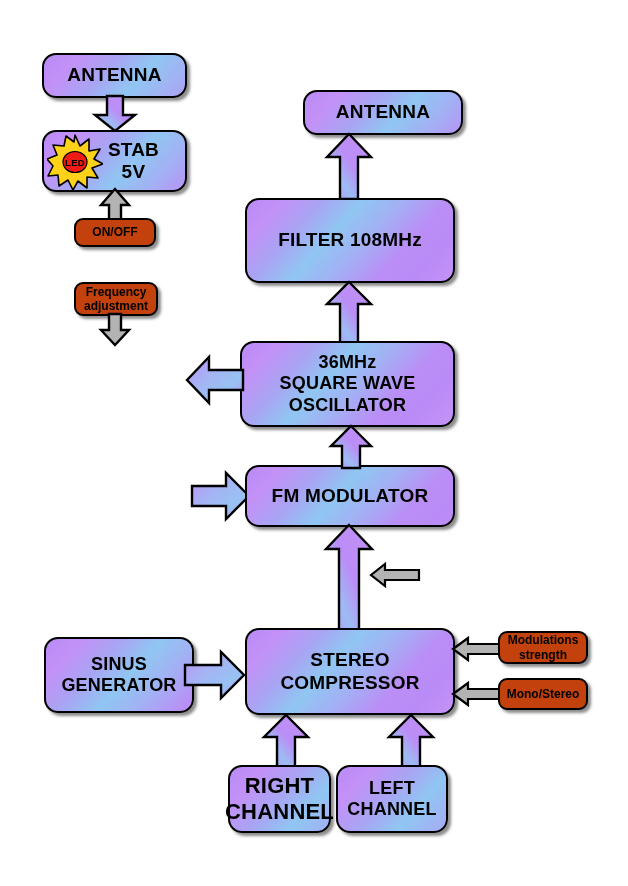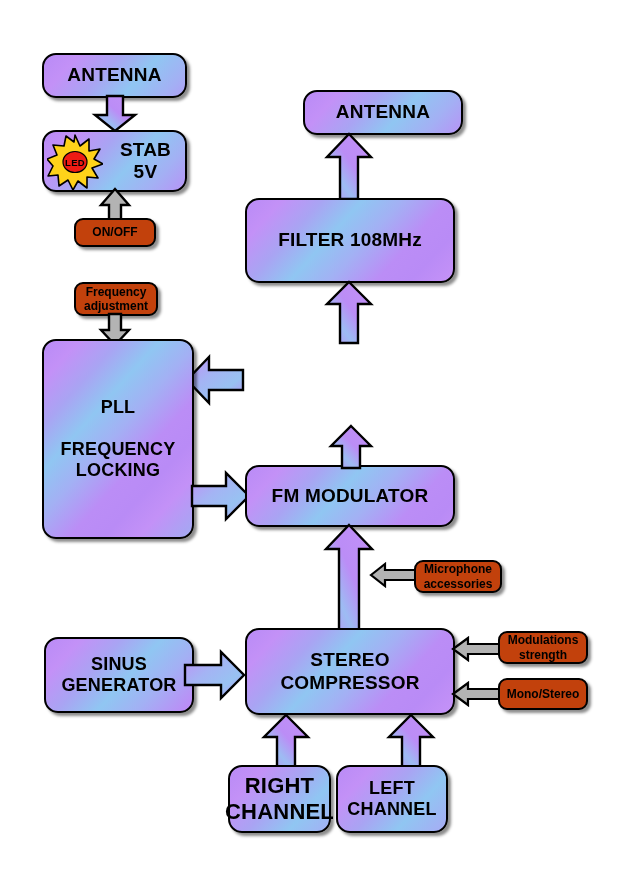--- a/index.html
+++ b/index.html
@@ -115,21 +115,21 @@
   <div class="blk" style="left:42px; top:53px; width:145px; height:45px; font-size:19px;">
     <span class="lines">ANTENNA</span>
   </div>
 
   <div class="arrow" style="left:94px; top:96px; width:42px; height:36px;">
     <svg width="42" height="36" viewBox="0 0 42 36">
       <polygon points="13,0 29,0 29,19 41,19 21,35 1,19 13,19" fill="url(#arrGradV)" stroke="#000" stroke-width="2.4" stroke-linejoin="miter"></polygon>
     </svg>
   </div>
 
-  <div class="blk" style="left:42px; top:130px; width:145px; height:62px; font-size:19px; justify-content:flex-end; padding-right:8px;">
+  <div class="blk" style="left:42px; top:130px; width:145px; height:62px; font-size:19px; justify-content:flex-end; padding-right:20px;">
     <span class="lines">
       <span>STAB</span><br>
       <span>5V</span>
     </span>
   </div>
 
   <div class="led" style="left:47px; top:134px;">
     <svg width="56" height="56" viewBox="0 0 56 56">
       <polygon points="28,1 33,12 42,5 42,17 53,15 47,25 56,30 45,34 51,44 40,43 40,54 31,47 26,56 21,46 12,52 11,41 1,42 6,32 0,25 10,21 6,11 17,12 19,2 27,8" fill="#ffd21a" stroke="#000" stroke-width="1.6" stroke-linejoin="round"></polygon>
       <ellipse cx="28" cy="28" rx="12" ry="10.5" fill="#ee1c14" stroke="#000" stroke-width="1.2"></ellipse>
@@ -173,34 +173,34 @@
   <div class="blk" style="left:245px; top:198px; width:210px; height:85px; font-size:19px;">
     <span class="lines">FILTER 108MHz</span>
   </div>
 
   <div class="arrow" style="left:325px; top:281px; width:48px; height:63px;">
     <svg width="48" height="63" viewBox="0 0 48 63">
       <polygon points="24,1 46,23 33,23 33,62 15,62 15,23 2,23" fill="url(#arrGradV)" stroke="#000" stroke-width="2.4" stroke-linejoin="miter"></polygon>
     </svg>
   </div>
 
+  <div class="blk" style="left:240px; top:341px; width:215px; height:86px; font-size:18px;">
+    <span class="lines">
+      <span>36MHz</span><br>
+      <span>SQUARE WAVE</span><br>
+      <span>OSCILLATOR</span>
+    </span>
+  </div>
 
   <div class="arrow" style="left:186px; top:356px; width:58px; height:48px;">
     <svg width="58" height="48" viewBox="0 0 58 48">
       <polygon points="1,24 23,1 23,14 57,14 57,34 23,34 23,47" fill="url(#arrGradH)" stroke="#000" stroke-width="2.4" stroke-linejoin="miter"></polygon>
     </svg>
   </div>
 
-  <div class="blk" style="left:42px; top:339px; width:152px; height:200px; font-size:18px;">
-    <span class="lines">
-      <span>PLL</span><br><br>
-      <span>FREQUENCY</span><br>
-      <span>LOCKING</span>
-    </span>
-  </div>
 
   <div class="arrow" style="left:192px; top:472px; width:58px; height:48px;">
     <svg width="58" height="48" viewBox="0 0 58 48">
       <polygon points="0,14 34,14 34,1 57,24 34,47 34,34 0,34" fill="url(#arrGradH)" stroke="#000" stroke-width="2.4" stroke-linejoin="miter"></polygon>
     </svg>
   </div>
 
   <div class="blk" style="left:245px; top:465px; width:210px; height:62px; font-size:19px;">
     <span class="lines">FM MODULATOR</span>
   </div>
@@ -216,26 +216,20 @@
       <polygon points="25,1 48,25 35,25 35,109 15,109 15,25 2,25" fill="url(#arrGradV)" stroke="#000" stroke-width="2.4" stroke-linejoin="miter"></polygon>
     </svg>
   </div>
 
   <div class="arrow" style="left:370px; top:562px; width:50px; height:26px;">
     <svg width="50" height="26" viewBox="0 0 50 26">
       <polygon points="1,13 15,2 15,8 49,8 49,18 15,18 15,24" fill="#b3b3b3" stroke="#000" stroke-width="2.2" stroke-linejoin="miter"></polygon>
     </svg>
   </div>
 
-  <div class="gblk" style="left:414px; top:560px; width:88px; height:33px;">
-    <span>
-      <span>Microphone</span><br>
-      <span>accessories</span>
-    </span>
-  </div>
 
   <div class="blk" style="left:44px; top:637px; width:150px; height:76px; font-size:18px;">
     <span class="lines">
       <span>SINUS</span><br>
       <span>GENERATOR</span>
     </span>
   </div>
 
   <div class="arrow" style="left:185px; top:651px; width:60px; height:48px;">
     <svg width="60" height="48" viewBox="0 0 60 48">

